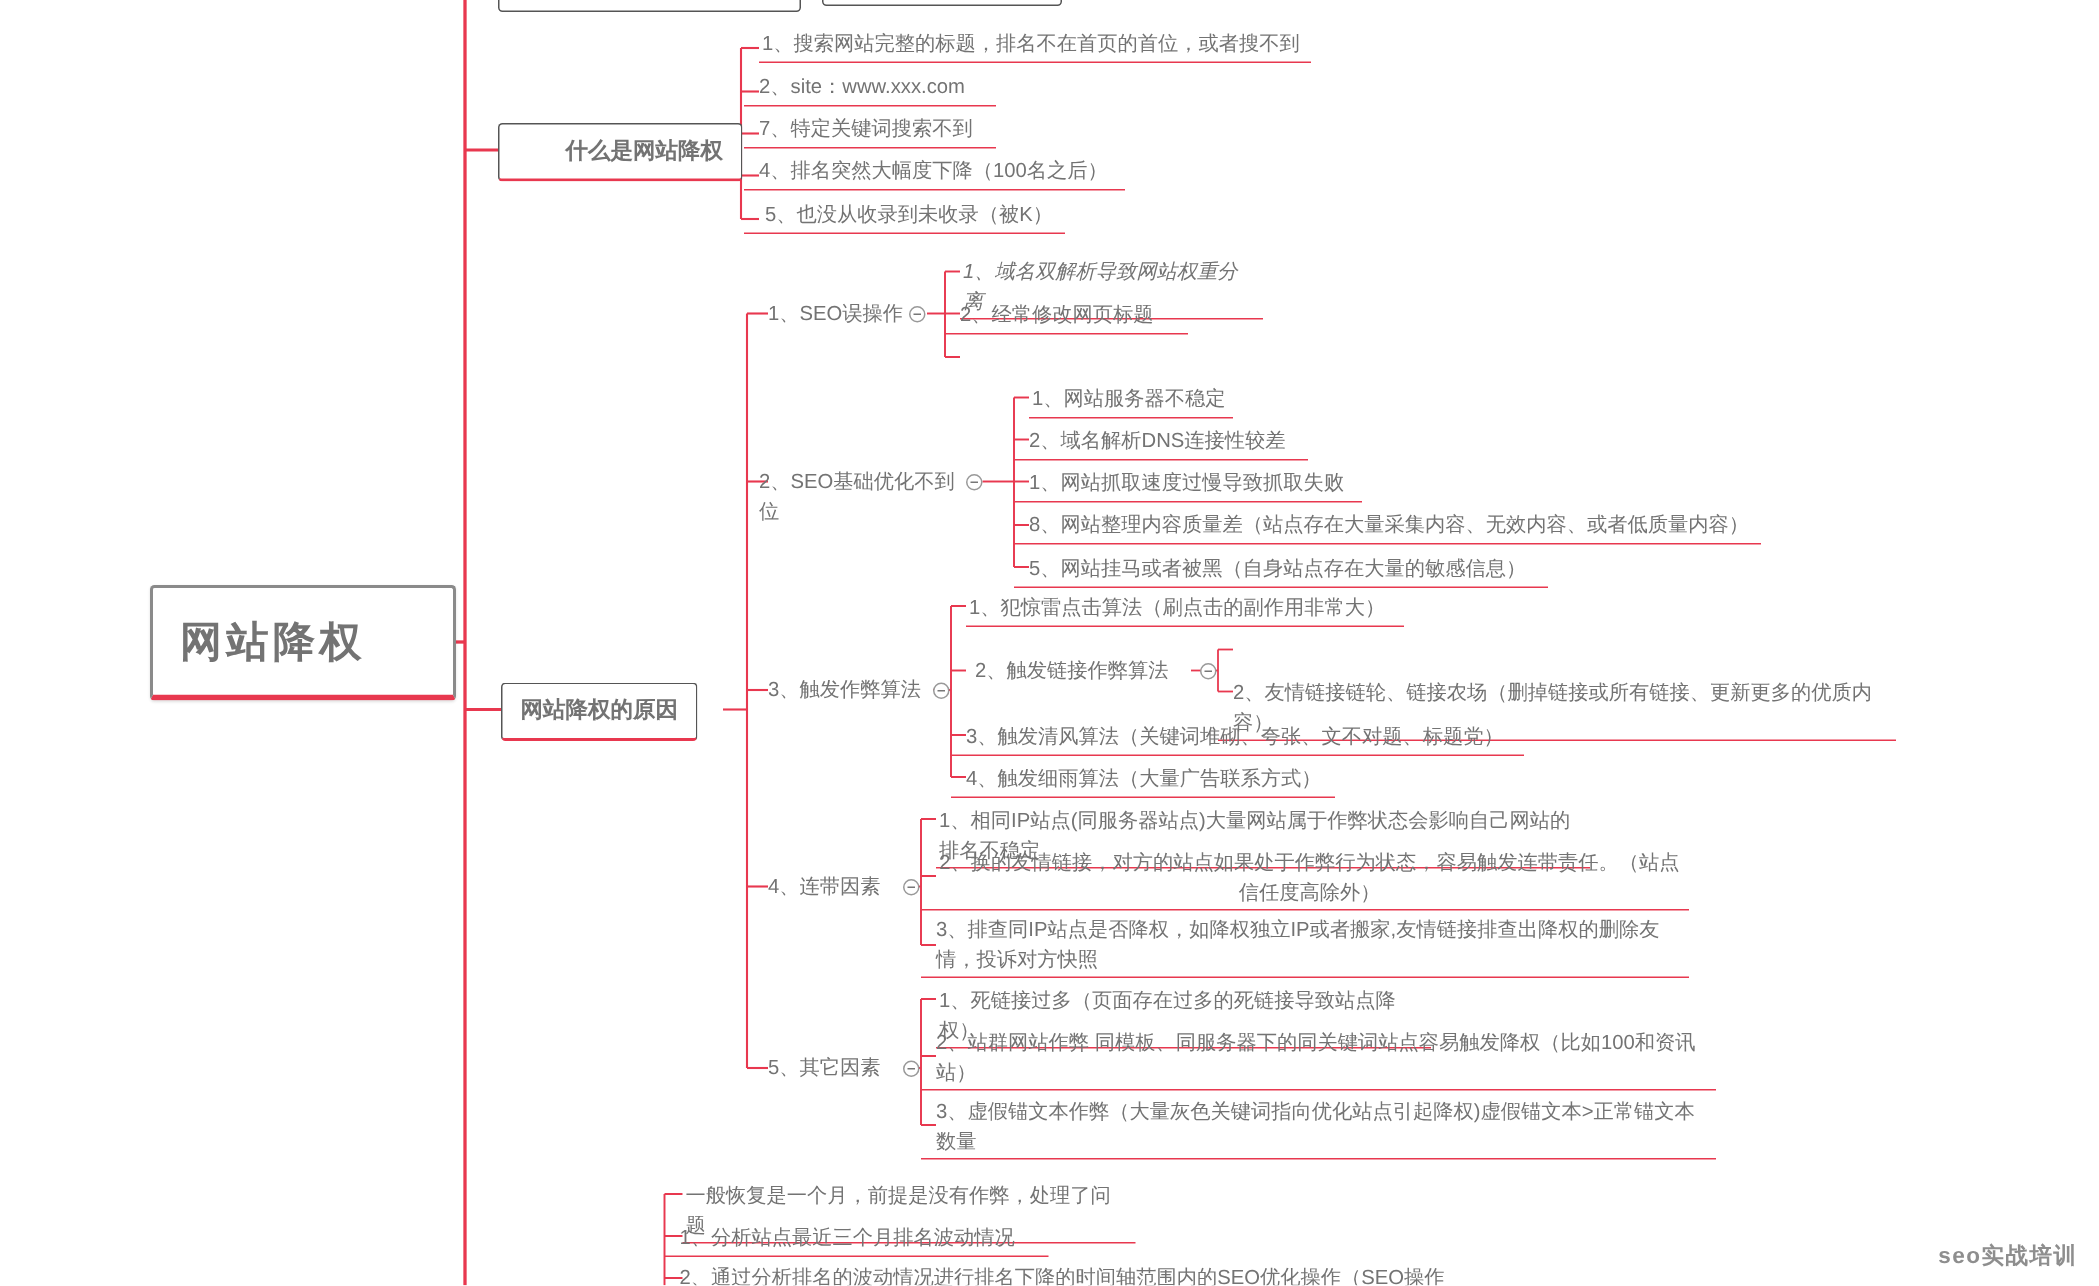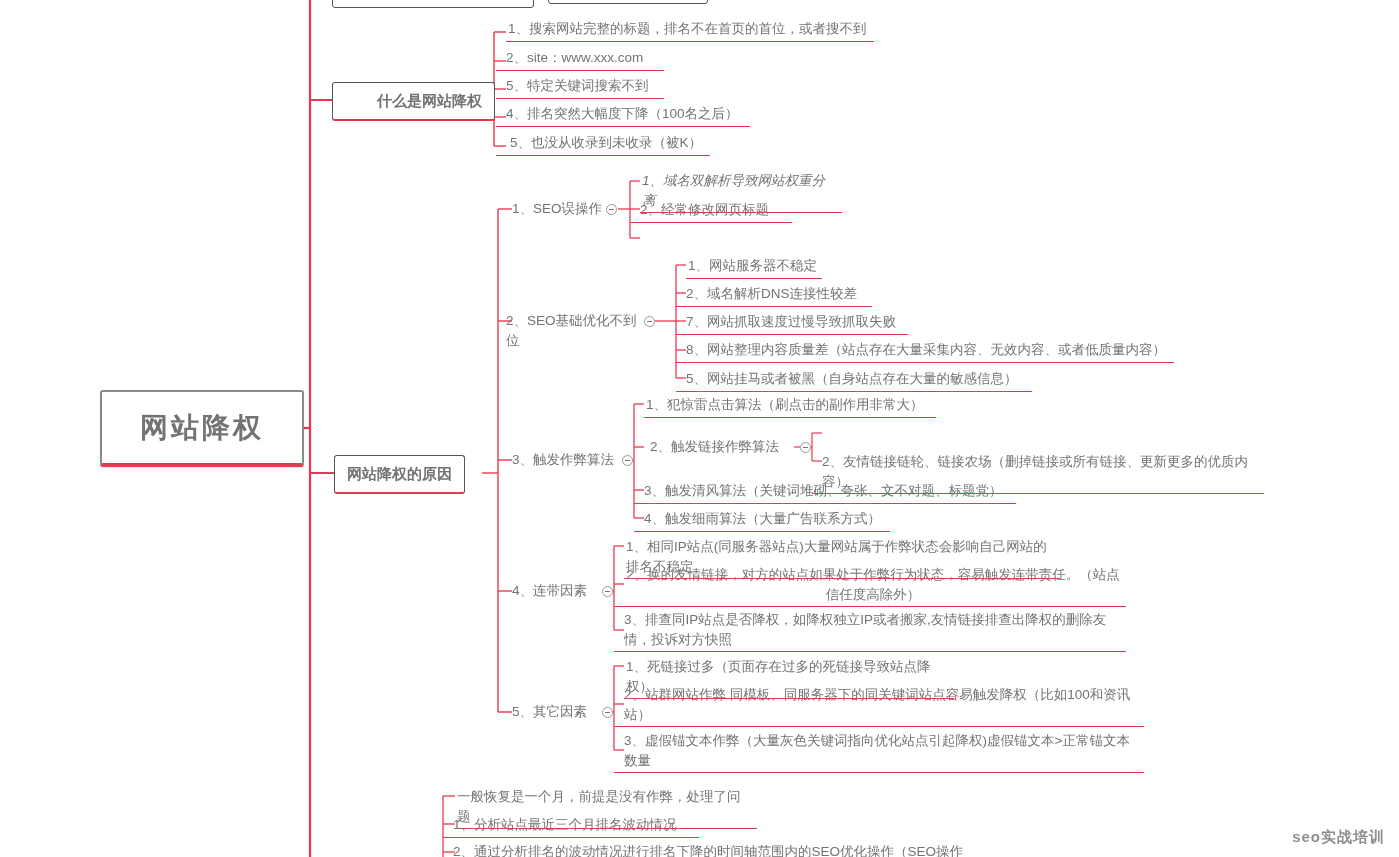--- a/index.html
+++ b/index.html
@@ -45,21 +45,21 @@
   .root {
     border: 2px solid #8a8a8a;
     border-bottom: 4px solid #e8384f;
     background: #fff;
     font-weight: bold;
     font-size: 28px;
     letter-spacing: 3px;
     padding: 16px 18px 14px 18px;
     border-radius: 3px;
     box-shadow: 0 1px 2px rgba(0,0,0,0.12);
-    text-align: center;
+    text-align: left;
   }
   
   .toggle {
     position: absolute;
     width: 11px;
     height: 11px;
     border: 1px solid #999;
     border-radius: 50%;
     background: #fff;
     box-sizing: border-box;
@@ -175,36 +175,36 @@
 
   <div class="topbox" style="left:332px; top:-22px; width:202px; height:30px;"></div>
   <div class="topbox" style="left:548px; top:-24px; width:160px; height:28px;"></div>
 
   <div class="node root" style="left:100px; top:390px; width:204px;">网站降权</div>
 
   <div class="node boxed" style="left:332px; top:82px;padding-left:44px;">什么是网站降权</div>
 
   <div class="node leaf" style="left:506px; top:18px; width:368px;">1、搜索网站完整的标题，排名不在首页的首位，或者搜不到</div>
   <div class="node leaf" style="left:496px; top:47px; width:168px; padding-left:10px;">2、site：www.xxx.com</div>
-  <div class="node leaf" style="left:496px; top:75px; width:168px; padding-left:10px;">5、特定关键词搜索不到</div>
+  <div class="node leaf" style="left:496px; top:75px; width:168px; padding-left:10px;">7、特定关键词搜索不到</div>
   <div class="node leaf" style="left:496px; top:103px; width:254px; padding-left:10px;">4、排名突然大幅度下降（100名之后）</div>
   <div class="node leaf" style="left:496px; top:132px; width:214px; padding-left:10px;text-align:center;">5、也没从收录到未收录（被K）</div>
 
   <div class="node boxed" style="left:334px; top:455px;">网站降权的原因</div>
 
   <div class="node" style="left:512px; top:199px; width:100px;">1、SEO误操作</div>
   <span class="toggle" style="left:606px; top:204px;"></span>
   <div class="node leaf" style="left:640px; top:170px; width:202px;font-style:italic;">1、域名双解析导致网站权重分离</div>
   <div class="node leaf" style="left:630px; top:199px; width:162px; padding-left:10px;">2、经常修改网页标题</div>
 
   <div class="node" style="left:506px; top:311px; width:142px;">2、SEO基础优化不到位</div>
   <span class="toggle" style="left:644px; top:316px;"></span>
   <div class="node leaf" style="left:686px; top:255px; width:136px;">1、网站服务器不稳定</div>
   <div class="node leaf" style="left:676px; top:283px; width:196px; padding-left:10px;">2、域名解析DNS连接性较差</div>
-  <div class="node leaf" style="left:676px; top:311px; width:232px; padding-left:10px;">7、网站抓取速度过慢导致抓取失败</div>
+  <div class="node leaf" style="left:676px; top:311px; width:232px; padding-left:10px;">1、网站抓取速度过慢导致抓取失败</div>
   <div class="node leaf" style="left:676px; top:339px; width:498px; padding-left:10px;">8、网站整理内容质量差（站点存在大量采集内容、无效内容、或者低质量内容）</div>
   <div class="node leaf" style="left:676px; top:368px; width:356px; padding-left:10px;">5、网站挂马或者被黑（自身站点存在大量的敏感信息）</div>
 
   <div class="node" style="left:512px; top:450px; width:108px;">3、触发作弊算法</div>
   <span class="toggle" style="left:622px; top:455px;"></span>
   <div class="node leaf" style="left:644px; top:394px; width:292px;">1、犯惊雷点击算法（刷点击的副作用非常大）</div>
   <div class="node" style="left:650px; top:437px; width:142px;">2、触发链接作弊算法</div>
   <span class="toggle" style="left:800px; top:442px;"></span>
   <div class="node leaf" style="left:812px; top:451px; width:452px; padding-left:10px;">2、友情链接链轮、链接农场（删掉链接或所有链接、更新更多的优质内容）</div>
   <div class="node leaf" style="left:634px; top:480px; width:382px; padding-left:10px;">3、触发清风算法（关键词堆砌、夸张、文不对题、标题党）</div>

